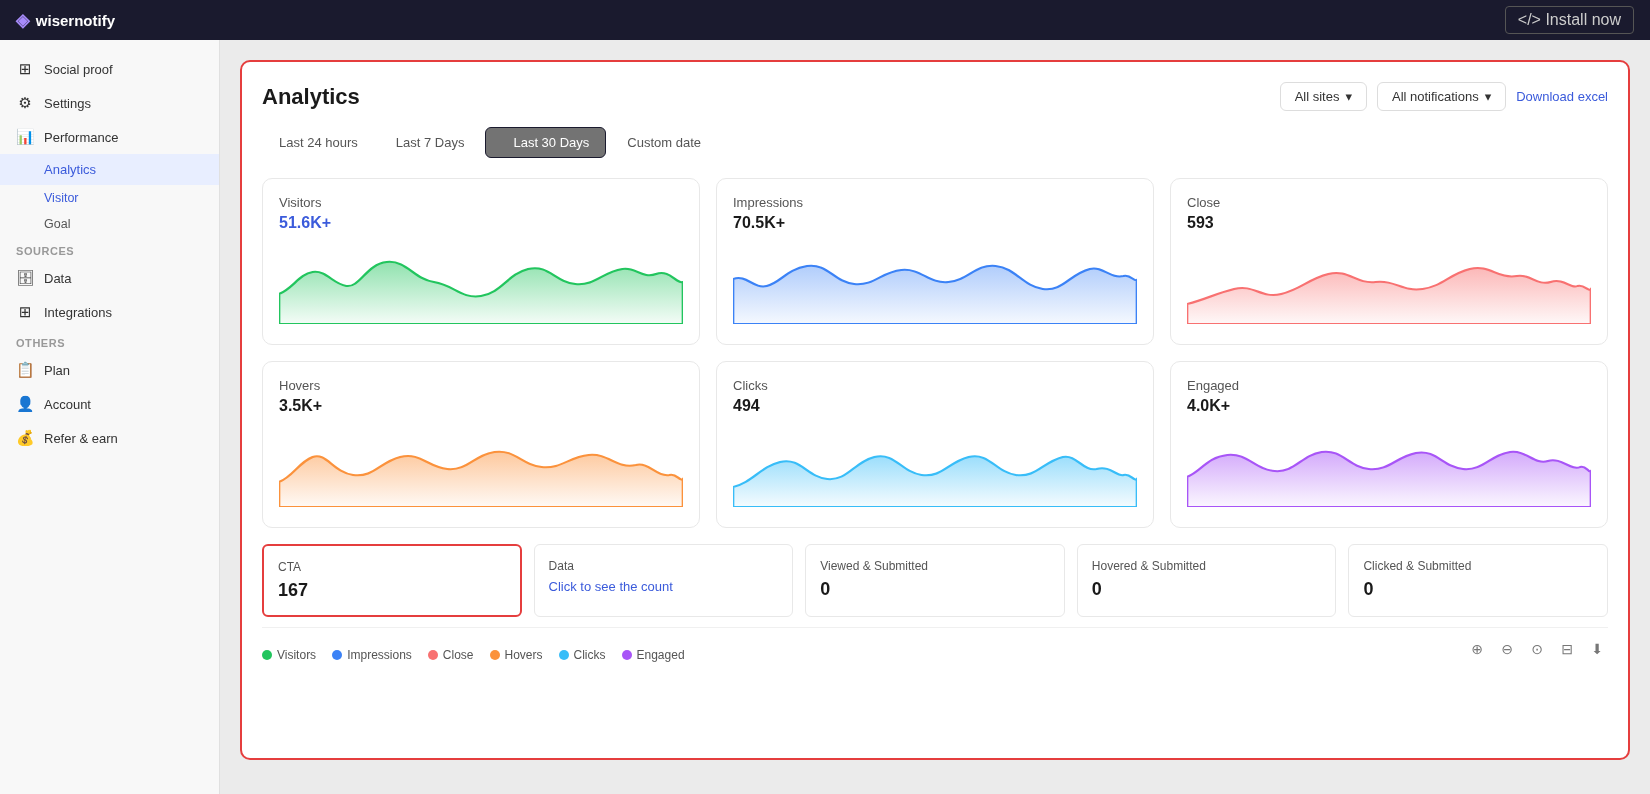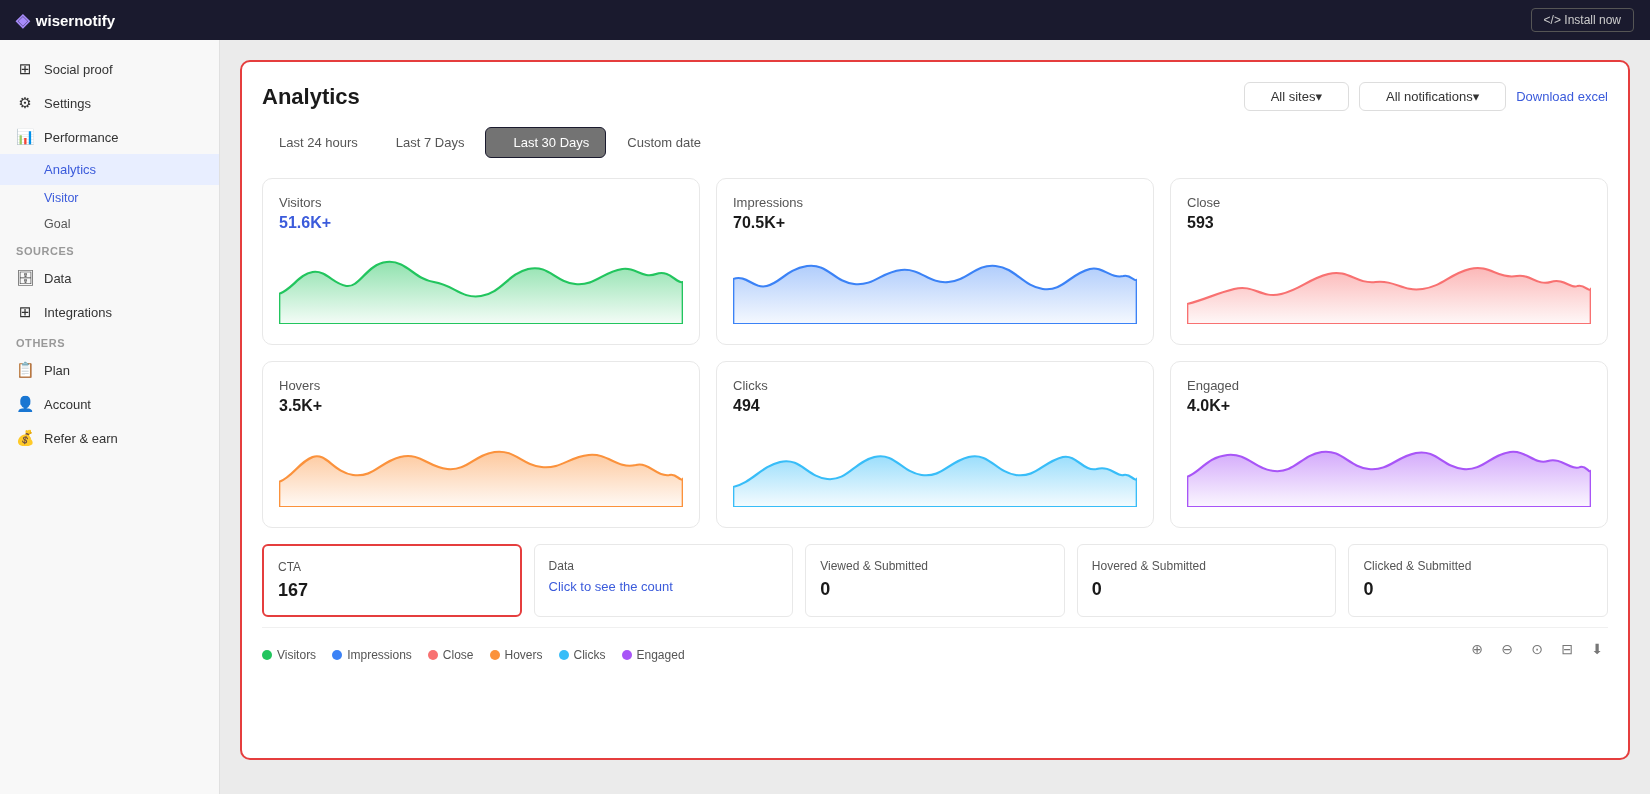--- a/index.html
+++ b/index.html
@@ -26,21 +26,21 @@
     .topbar-logo-icon {
       color: #a78bfa;
       font-size: 18px;
     }
     .install-btn {
       background: transparent;
       border: 1px solid #555;
       color: #ccc;
       padding: 4px 12px;
       border-radius: 4px;
-      font-size: 12px;
+      font-size: 16px;
       cursor: pointer;
     }
 
     
     .main-layout {
       display: flex;
       flex: 1;
       overflow: hidden;
     }
 
@@ -116,26 +116,27 @@
       color: #1a1a1a;
     }
     .panel-actions {
       display: flex;
       align-items: center;
       gap: 10px;
     }
     .dropdown-btn {
       background: white;
       border: 1px solid #ddd;
-      padding: 6px 26px;
+      padding: 6px 14px;
       border-radius: 6px;
       font-size: 13px;
       cursor: pointer;
       display: flex;
       align-items: center;
+      gap: 6px;
       color: #333;
     }
     .download-link {
       color: #3b5bdb;
       font-size: 13px;
       cursor: pointer;
       text-decoration: none;
       font-weight: 500;
     }
 

